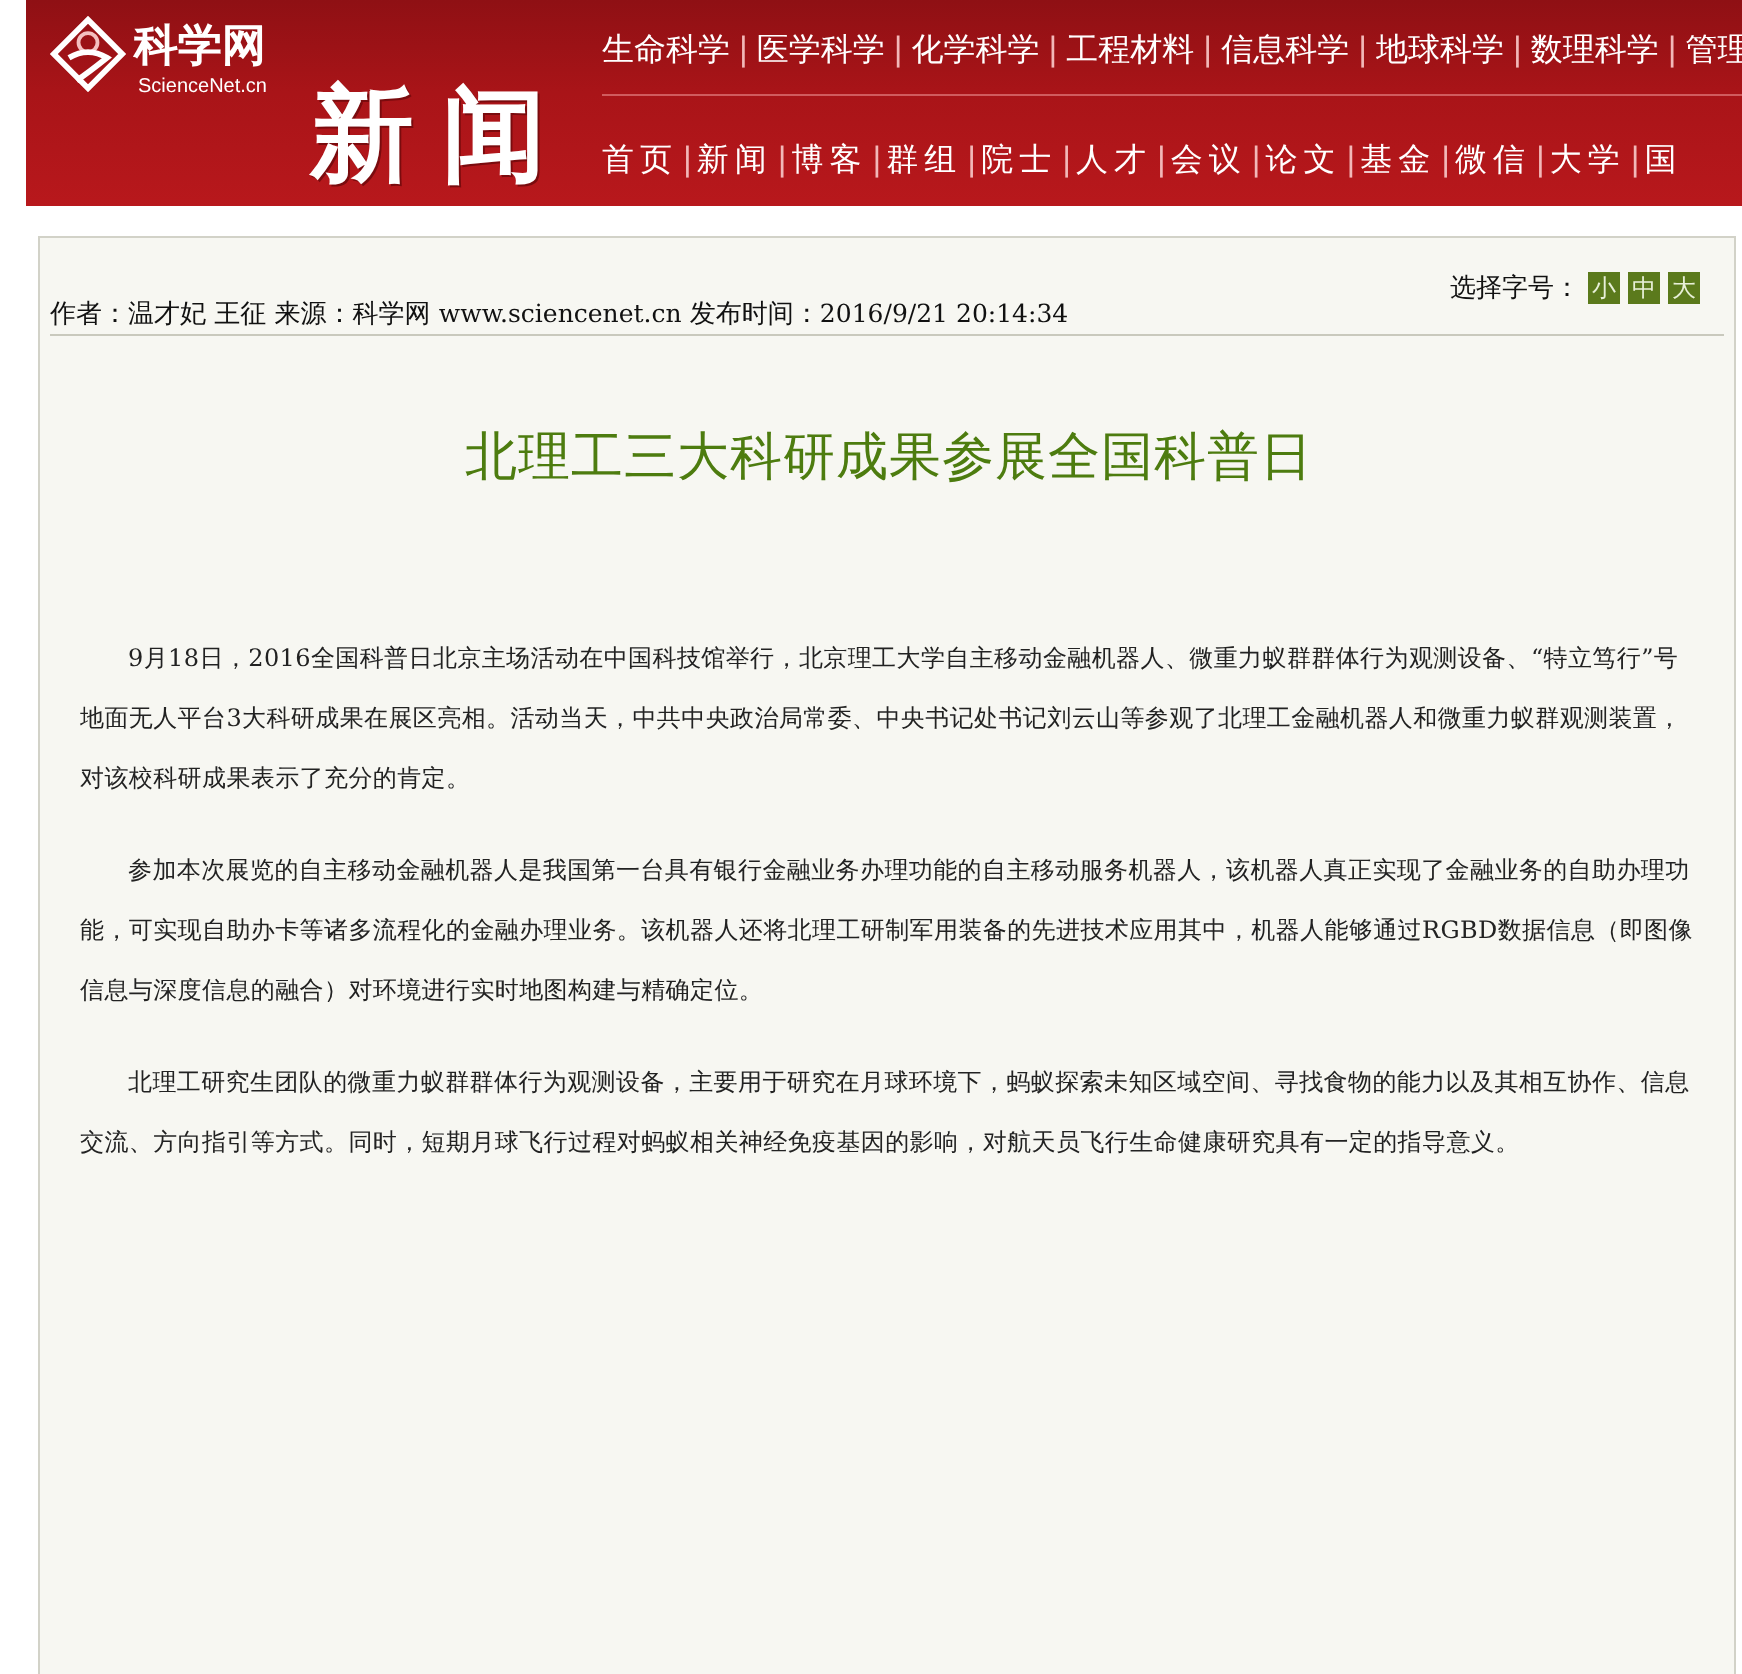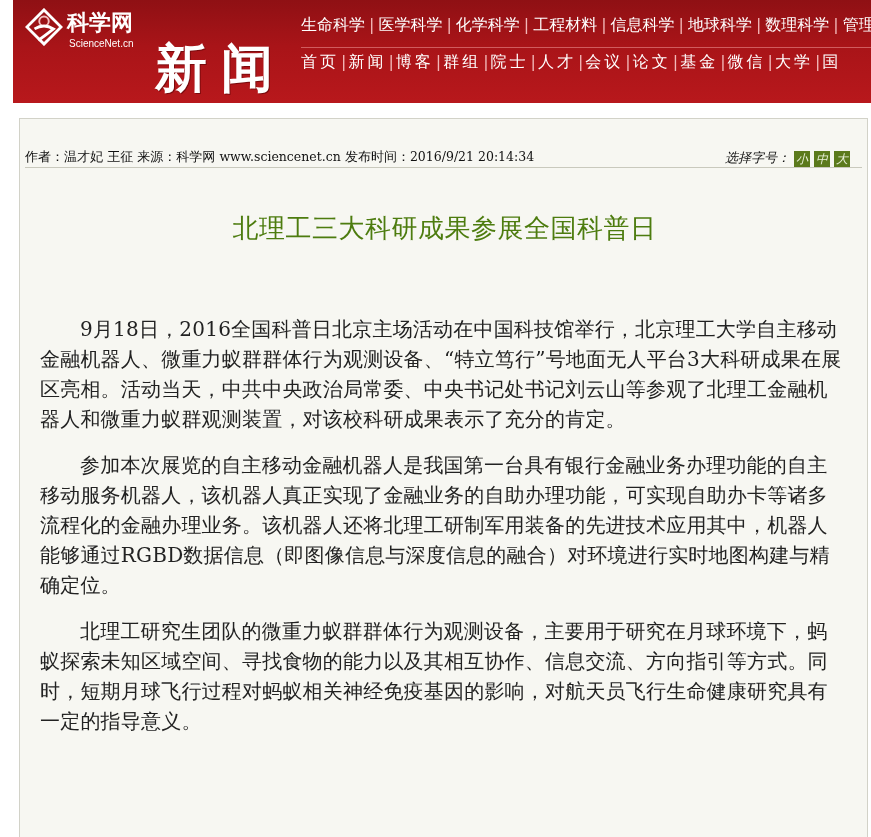--- a/index.html
+++ b/index.html
@@ -35,21 +35,21 @@
       line-height: 60px;
       font-family: "DejaVu Sans", sans-serif;
       text-shadow: 1px 1px 0 #7a0b0e;
     }
     .nav-row {
       position: absolute; left: 288px; white-space: nowrap;
       color: #fff; font-size: 16px;
       font-family: "DejaVu Sans", sans-serif;
     }
     .nav-row.r1 { top: 15px; }
-    .nav-row.r2 { top: 52px; letter-spacing: 3px; }
+    .nav-row.r2 { top: 70px; letter-spacing: 3px; }
     .nav-divider-line {
       position: absolute; left: 288px; top: 47px; width: 600px; height: 1px;
       background: rgba(255,180,180,0.45);
     }
     .nav-item { color: #fff; cursor: pointer; }
     .nav-sep { color: #f2b8b8; margin: 0 4px; }
     .nav-row.r2 .nav-sep { margin: 0 2px; letter-spacing: 0; }
 
     .article {
       position: absolute; left: 19px; top: 118px; width: 849px; height: 730px;
@@ -57,36 +57,36 @@
       border: 1px solid #d2d2c8;
     }
     .meta-bar {
       position: absolute; left: 5px; top: 13px; width: 837px; height: 36px;
       border-bottom: 1px solid #c9c9bd;
       font-size: 13px; color: #111;
       font-family: "DejaVu Sans", sans-serif;
     }
     .meta-left { position: absolute; left: 0; top: 16px; white-space: nowrap; }
     .meta-left .mono { font-family: "DejaVu Serif", serif; font-size: 12.5px; }
-    .meta-right { position: absolute; right: 12px; top: 17px; white-space: nowrap; font-style: italic; }
+    .meta-right { position: absolute; right: 12px; top: 3px; white-space: nowrap; }
     .fs-btn {
       display: inline-block; width: 16px; height: 16px; line-height: 16px;
       text-align: center; background: #5b7a1c; color: #e8f0d8; font-size: 12px;
       margin-left: 4px; cursor: pointer; vertical-align: middle;
     }
     .title {
       position: absolute; left: 0; top: 92px; width: 849px; text-align: center;
       color: #4d7c0f; font-size: 26px; font-weight: normal;
       font-family: "DejaVu Sans", sans-serif;
       letter-spacing: 0.5px;
     }
     .body {
       position: absolute; left: 20px; top: 195px; width: 807px;
       font-family: "DejaVu Serif", serif;
-      font-size: 20px; color: #222; line-height: 30px;
+      font-size: 12px; color: #222; line-height: 30px;
     }
     .body p { text-indent: 2em; margin-bottom: 16px; letter-spacing: 0.2px; }
   </style>
 </head>
 <body>
 
 <div class="header">
   <div class="logo">
     <svg class="logo-mark" viewBox="0 0 40 40">
       <polygon points="20,2 38,20 20,38 2,20" fill="none" stroke="#fff" stroke-width="3"></polygon>

